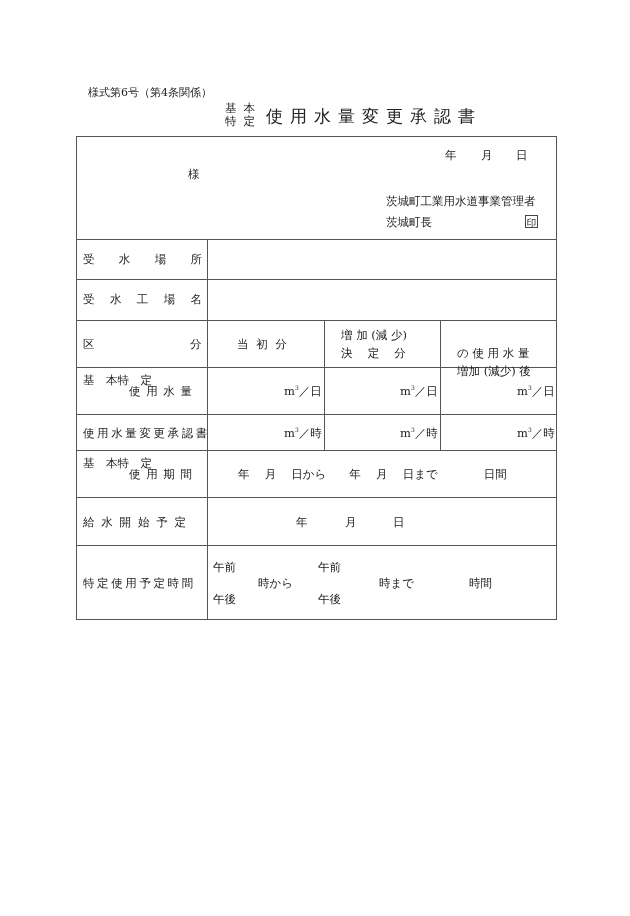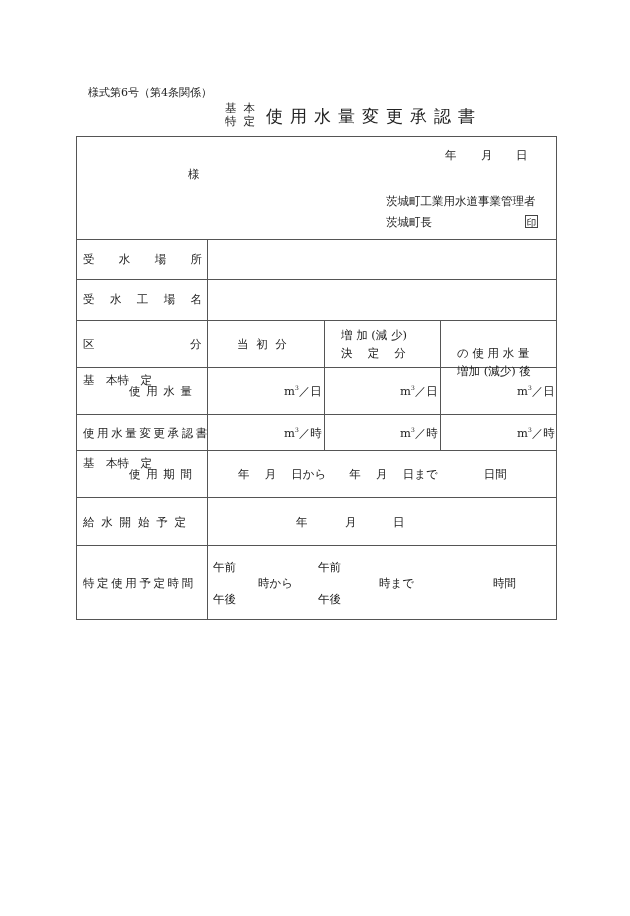--- a/index.html
+++ b/index.html
@@ -104,13 +104,13 @@
 <span class="abs t12" style="left:345px;top:515px;">月</span>
 <span class="abs t12" style="left:393px;top:515px;">日</span>
 
 <span class="abs t12" style="left:83px;top:576px;letter-spacing:2.6px;">特定使用予定時間</span>
 <span class="abs t12" style="left:213px;top:560px;">午前</span>
 <span class="abs t12" style="left:213px;top:592px;">午後</span>
 <span class="abs t12" style="left:258px;top:576px;">時から</span>
 <span class="abs t12" style="left:318px;top:560px;">午前</span>
 <span class="abs t12" style="left:318px;top:592px;">午後</span>
 <span class="abs t12" style="left:379px;top:576px;">時まで</span>
-<span class="abs t12" style="left:480px;top:576px;padding-left:13px;">時間</span>
+<span class="abs t12" style="left:456px;top:576px;padding-left:13px;">時間</span>
 
 </body></html>

